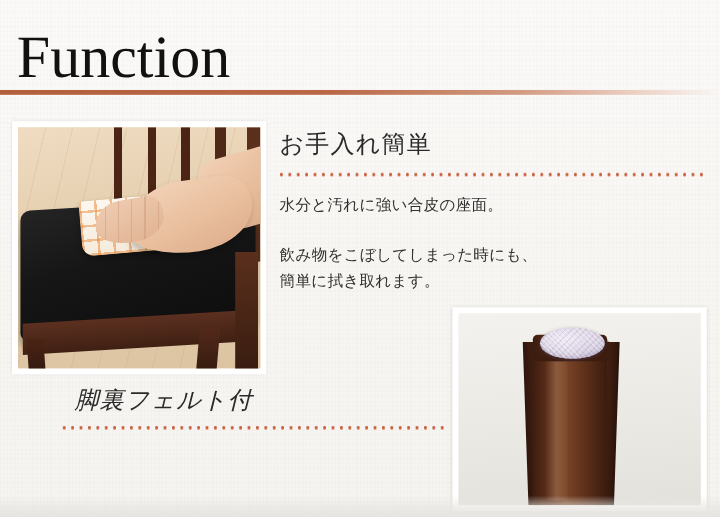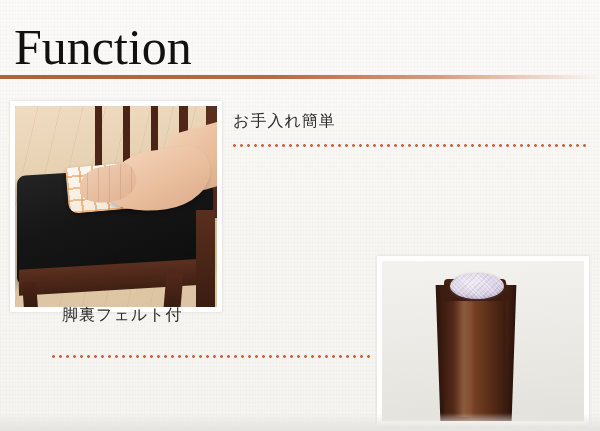--- a/index.html
+++ b/index.html
@@ -306,21 +306,21 @@
     top: 40px;
     width: 20px;
     height: 116px;
     background: linear-gradient(90deg, rgba(255,220,180,0.0) 0%, rgba(255,215,170,0.22) 50%, rgba(255,220,180,0.0) 100%);
   }
 
   
   .section-heading {
     position: absolute;
     font-family: "Liberation Sans", "DejaVu Sans", sans-serif;
-    font-size: 16px;
+    font-size: 20px;
     line-height: 26px;
     color: #2a2a2a;
     letter-spacing: 1px;
     white-space: nowrap;
   }
   .dotted-divider {
     position: absolute;
     height: 3px;
     background-image: radial-gradient(circle, #c9623f 0px, #c9623f 1.2px, rgba(0,0,0,0) 1.6px);
     background-size: 7px 3px;
@@ -334,21 +334,21 @@
     line-height: 21px;
     color: #33312f;
     letter-spacing: 0.2px;
     white-space: pre-line;
   }
 
   #heading-care   { left: 233px; top: 108px; }
   #divider-care   { left: 231px; top: 144px; width: 356px; }
   #body-care      { left: 233px; top: 160px; width: 330px; }
 
-  #heading-felt   { left: 62px;  top: 302px; }
+  #heading-felt   { left: 62px;  top: 321px; font-style: italic; }
   #divider-felt   { left: 50px;  top: 355px; width: 322px; }
   #body-felt      { left: 62px;  top: 373px; width: 310px; }
 </style>
 </head>
 <body>
 
 <div id="page">
 
   <div id="title">Function</div>
   <div id="title-rule"></div>
@@ -364,20 +364,24 @@
       <div class="chair-leg-br"></div>
       <div class="cloth"></div>
       <div class="arm"></div>
       <div class="hand"></div>
       <div class="fingers"></div>
     </div>
   </div>
 
   <div id="heading-care" class="section-heading">お手入れ簡単</div>
   <div id="divider-care" class="dotted-divider"></div>
+  <div id="body-care" class="body-text">水分と汚れに強い合皮の座面。
+
+飲み物をこぼしてしまった時にも、
+簡単に拭き取れます。</div>
 
   <div id="heading-felt" class="section-heading">脚裏フェルト付</div>
   <div id="divider-felt" class="dotted-divider"></div>
 
   <div id="photo-leg-frame" class="photo-frame">
     <div id="photo-leg" class="photo-inner">
       <div class="leg-bevel-l"></div>
       <div class="leg-bevel-r"></div>
       <div class="leg-shaft"></div>
       <div class="leg-sheen"></div>

